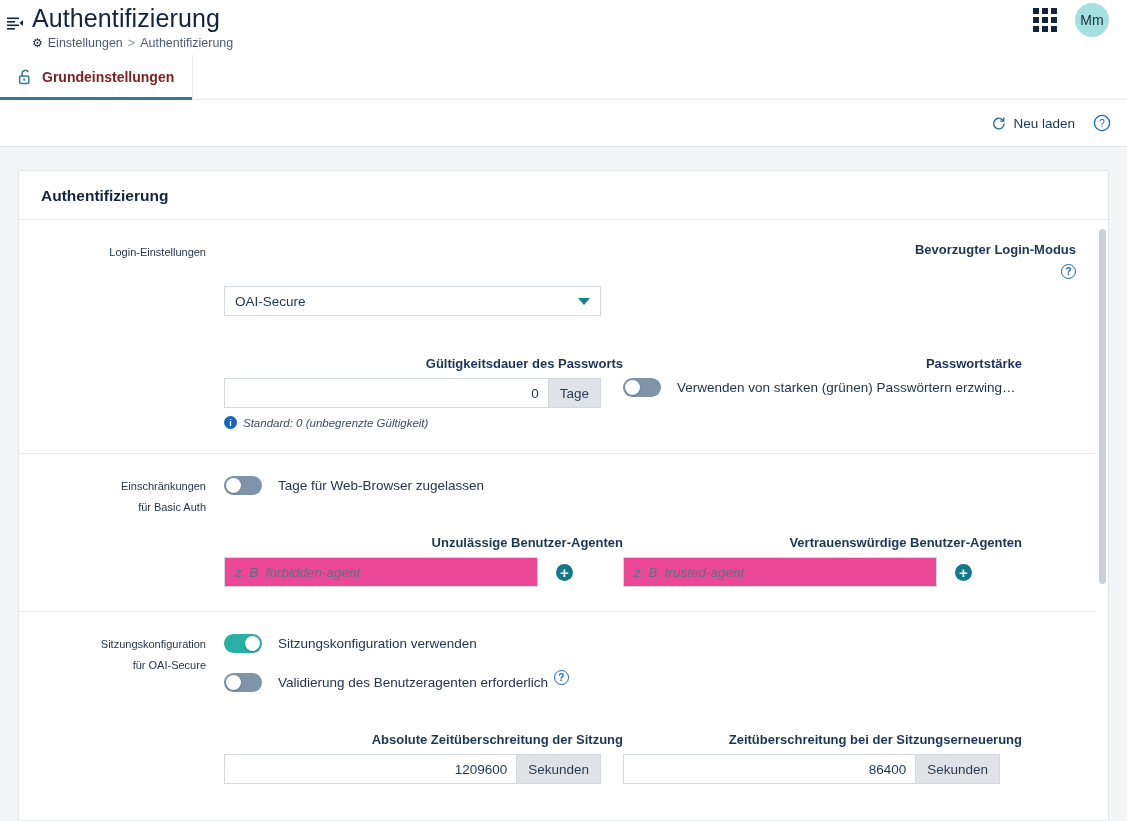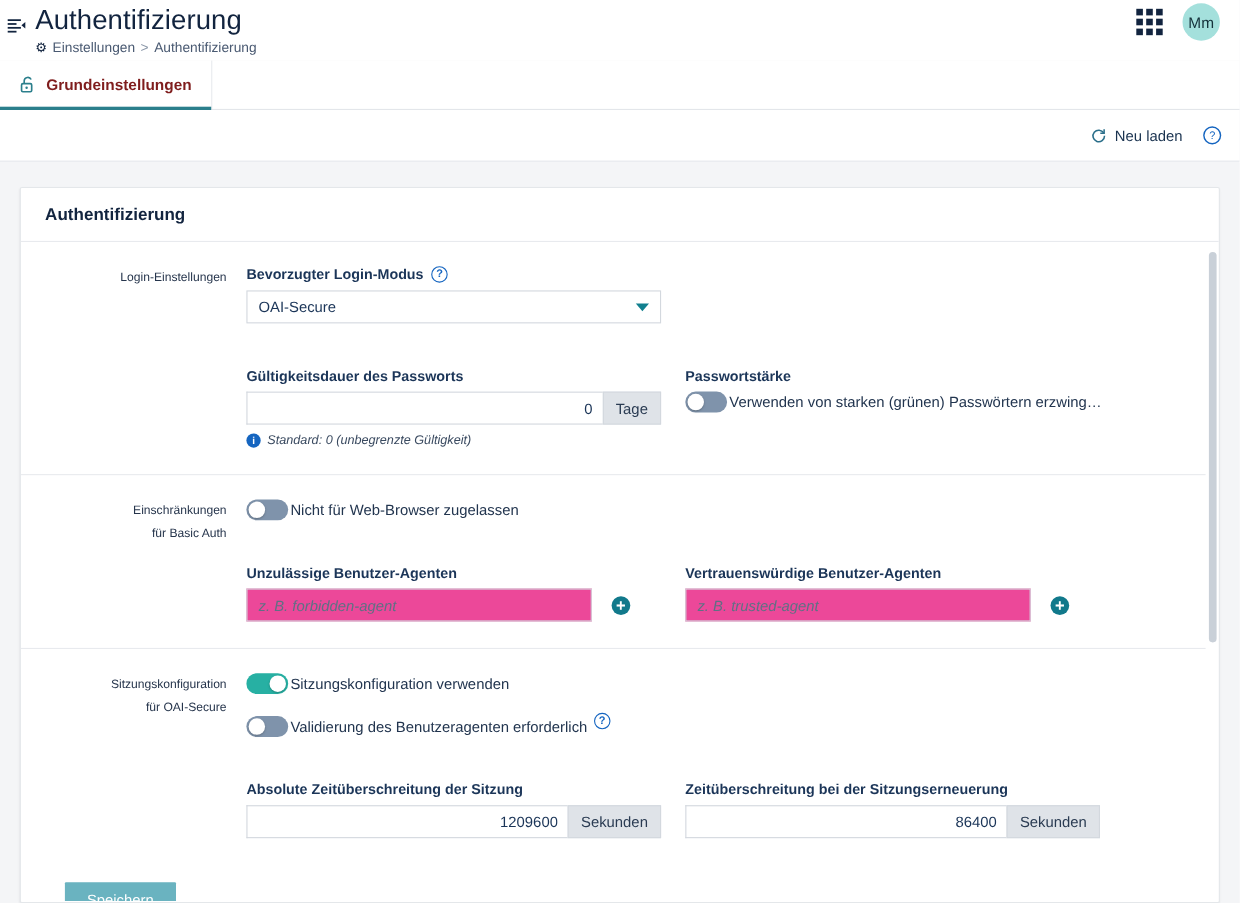--- a/index.html
+++ b/index.html
@@ -105,21 +105,21 @@
   }
   .section.last { border-bottom: none; }
   .sec-label {
     width: 205px; min-width: 205px; text-align: right;
     padding-right: 18px; font-size: 11px; color: #26354c; line-height: 21px;
   }
   .sec-body { flex: 1; padding-right: 20px; }
 
   .field-label {
     font-size: 13px; font-weight: bold; color: #1b3558;
-    margin-bottom: 7px; display: flex; align-items: flex-end; gap: 7px;
+    margin-bottom: 7px; display: flex; align-items: flex-end; gap: 7px; flex-direction: column;
   }
 
   .select-box {
     width: 377px; height: 30px; border: 1px solid #d3d8de; background: #fff;
     display: flex; align-items: center; justify-content: space-between;
     padding: 0 10px; font-size: 13.5px; color: #1b3558; cursor: pointer;
   }
   .caret { width: 0; height: 0; border-left: 6px solid transparent;
            border-right: 6px solid transparent; border-top: 7px solid #12808f; }
 
@@ -141,21 +141,21 @@
     margin-top: 8px; font-size: 11.5px; font-style: italic; color: #3a4a60;
     display: flex; align-items: center; gap: 6px;
   }
   .info-dot {
     width: 13px; height: 13px; border-radius: 50%; background: #1565c0;
     color: #fff; font-size: 9px; font-weight: bold; font-style: normal;
     display: flex; align-items: center; justify-content: center; flex: 0 0 13px;
   }
 
   
-  .toggle-row { display: flex; align-items: center; gap: 2px; }
+  .toggle-row { display: flex; align-items: center; gap: 16px; }
   .toggle {
     width: 38px; height: 19px; border-radius: 10px; position: relative;
     cursor: pointer; flex: 0 0 38px;
   }
   .toggle.off { background: #7f93ab; }
   .toggle.on  { background: #27b0a3; }
   .toggle .knob {
     position: absolute; top: 2px; width: 15px; height: 15px;
     border-radius: 50%; background: #fff;
     box-shadow: 0 1px 2px rgba(0,0,0,.25);
@@ -338,21 +338,21 @@
             <div class="sec-label">
               <div>Einschränkungen</div>
               <div>für Basic Auth</div>
             </div>
             <div class="sec-body">
 
               <div class="toggle-row">
                 <div class="toggle off">
                   <div class="knob"></div>
                 </div>
-                <span class="toggle-label">Nicht für Web-Browser zugelassen</span>
+                <span class="toggle-label">Tage für Web-Browser zugelassen</span>
               </div>
 
               <div class="mono-space"></div>
               <div class="mono-space"></div>
 
               <div class="two-col">
                 <div class="col-a">
                   <div class="field-label">Unzulässige Benutzer-Agenten</div>
                   <div class="row-inline">
                     <input class="text-input" type="text" placeholder="z. B. forbidden-agent" style="">

